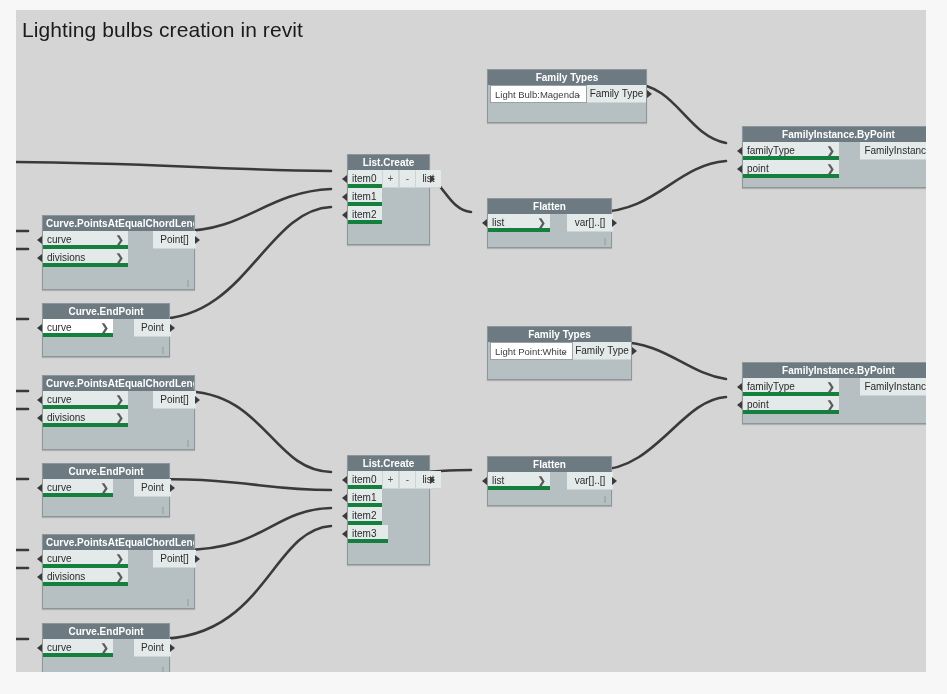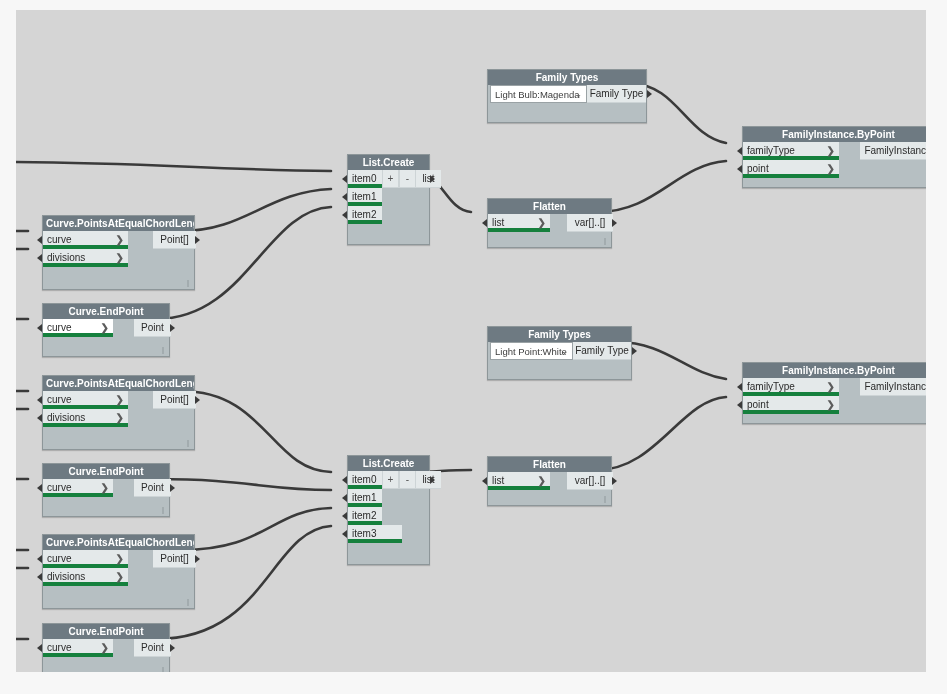--- a/index.html
+++ b/index.html
@@ -169,20 +169,21 @@
     line-height: 9px;
   }
 </style>
 </head>
 <body>
 
 <div id="app">
 
   <div id="canvas">
 
+    <div id="graph-title">Lighting bulbs creation in revit</div>
 
     <svg id="wire-layer" viewBox="0 0 910 662" width="910" height="662" xmlns="http://www.w3.org/2000/svg">
         <path d="M -18,152 C 120,152 200,160 315,161" fill="none" stroke="#3a3a3a" stroke-width="2.6" stroke-linecap="round"></path>
         <path d="M 165,221 C 230,221 250,182 315,179" fill="none" stroke="#3a3a3a" stroke-width="2.6" stroke-linecap="round"></path>
         <path d="M 140,309 C 230,309 250,200 315,197" fill="none" stroke="#3a3a3a" stroke-width="2.6" stroke-linecap="round"></path>
         <path d="M 399,161 C 425,161 430,200 455,202" fill="none" stroke="#3a3a3a" stroke-width="2.6" stroke-linecap="round"></path>
         <path d="M 581,202 C 640,202 660,155 710,151" fill="none" stroke="#3a3a3a" stroke-width="2.6" stroke-linecap="round"></path>
         <path d="M 616,74 C 660,74 670,125 710,133" fill="none" stroke="#3a3a3a" stroke-width="2.6" stroke-linecap="round"></path>
         <path d="M -18,221 C -5,221 5,221 12,221" fill="none" stroke="#3a3a3a" stroke-width="2.6" stroke-linecap="round"></path>
         <path d="M -18,239 C -5,239 5,239 12,239" fill="none" stroke="#3a3a3a" stroke-width="2.6" stroke-linecap="round"></path>
@@ -236,21 +237,21 @@
         </div>
         <div class="node" style="left: 331px; top: 445px; width: 83px; height: 110px;">
           <div class="node-header">List.Create</div>
           <div class="node-body" style="height: 94px;">
             <div class="port-in" style="top: 0px; left: 0px; width: 34px;"><span>item0</span></div>
             <div class="nub in" style="left: -6px; top: 5px;"></div>
             <div class="port-in" style="top: 18px; left: 0px; width: 34px;"><span>item1</span></div>
             <div class="nub in" style="left: -6px; top: 23px;"></div>
             <div class="port-in" style="top: 36px; left: 0px; width: 34px;"><span>item2</span></div>
             <div class="nub in" style="left: -6px; top: 41px;"></div>
-            <div class="port-in" style="top: 54px; left: 0px; width: 54px;"><span>item3</span></div>
+            <div class="port-in" style="top: 54px; left: 0px; width: 40px;"><span>item3</span></div>
             <div class="nub in" style="left: -6px; top: 59px;"></div>
             <div class="lc-btn" style="top: 0px; left: 34px; width: 17px;">+</div>
             <div class="lc-btn" style="top: 0px; left: 51px; width: 17px;">-</div>
             <div class="port-out center" style="top: 0px; left: 68px; width: 25px;">list</div>
             <div class="nub out" style="left: 82px; top: 5px;"></div>
           </div>
         </div>
         <div class="node" style="left: 471px; top: 188px; width: 125px; height: 50px;">
           <div class="node-header">Flatten</div>
           <div class="node-body" style="height: 34px;">

